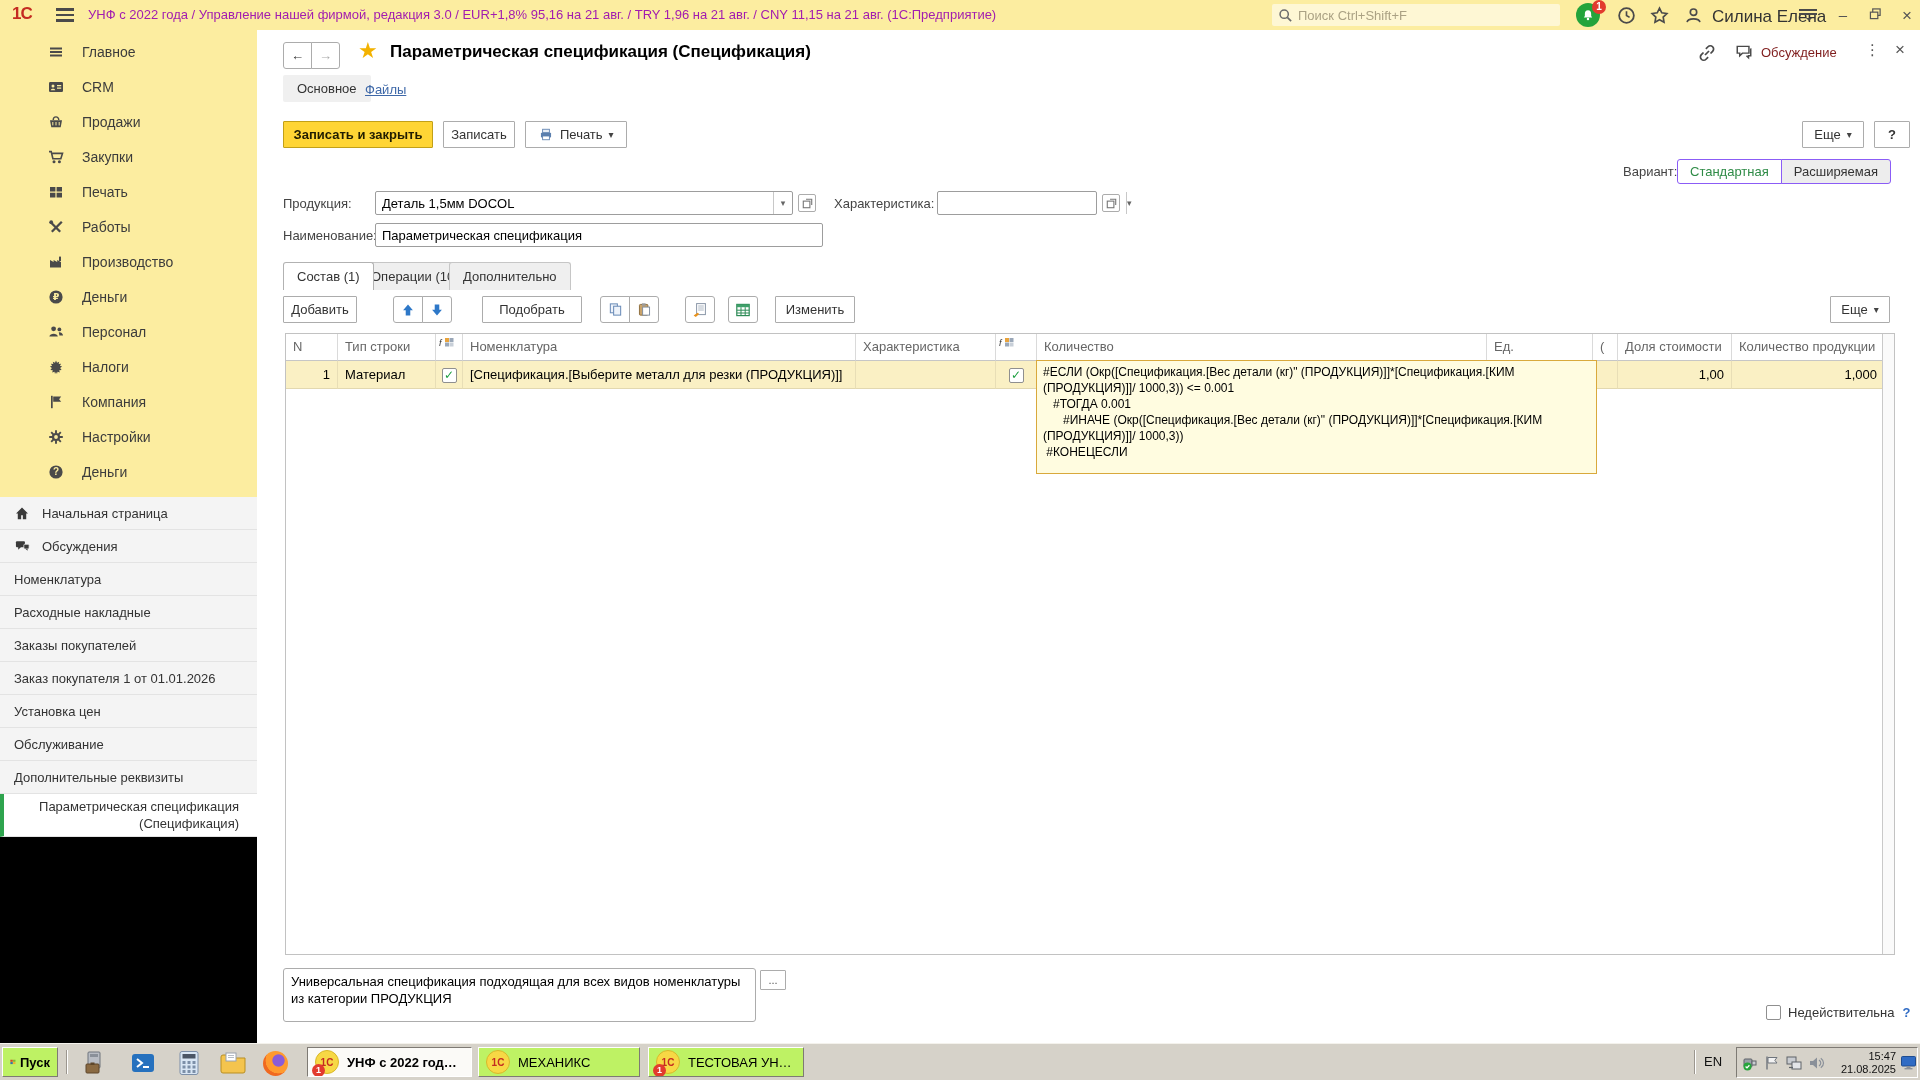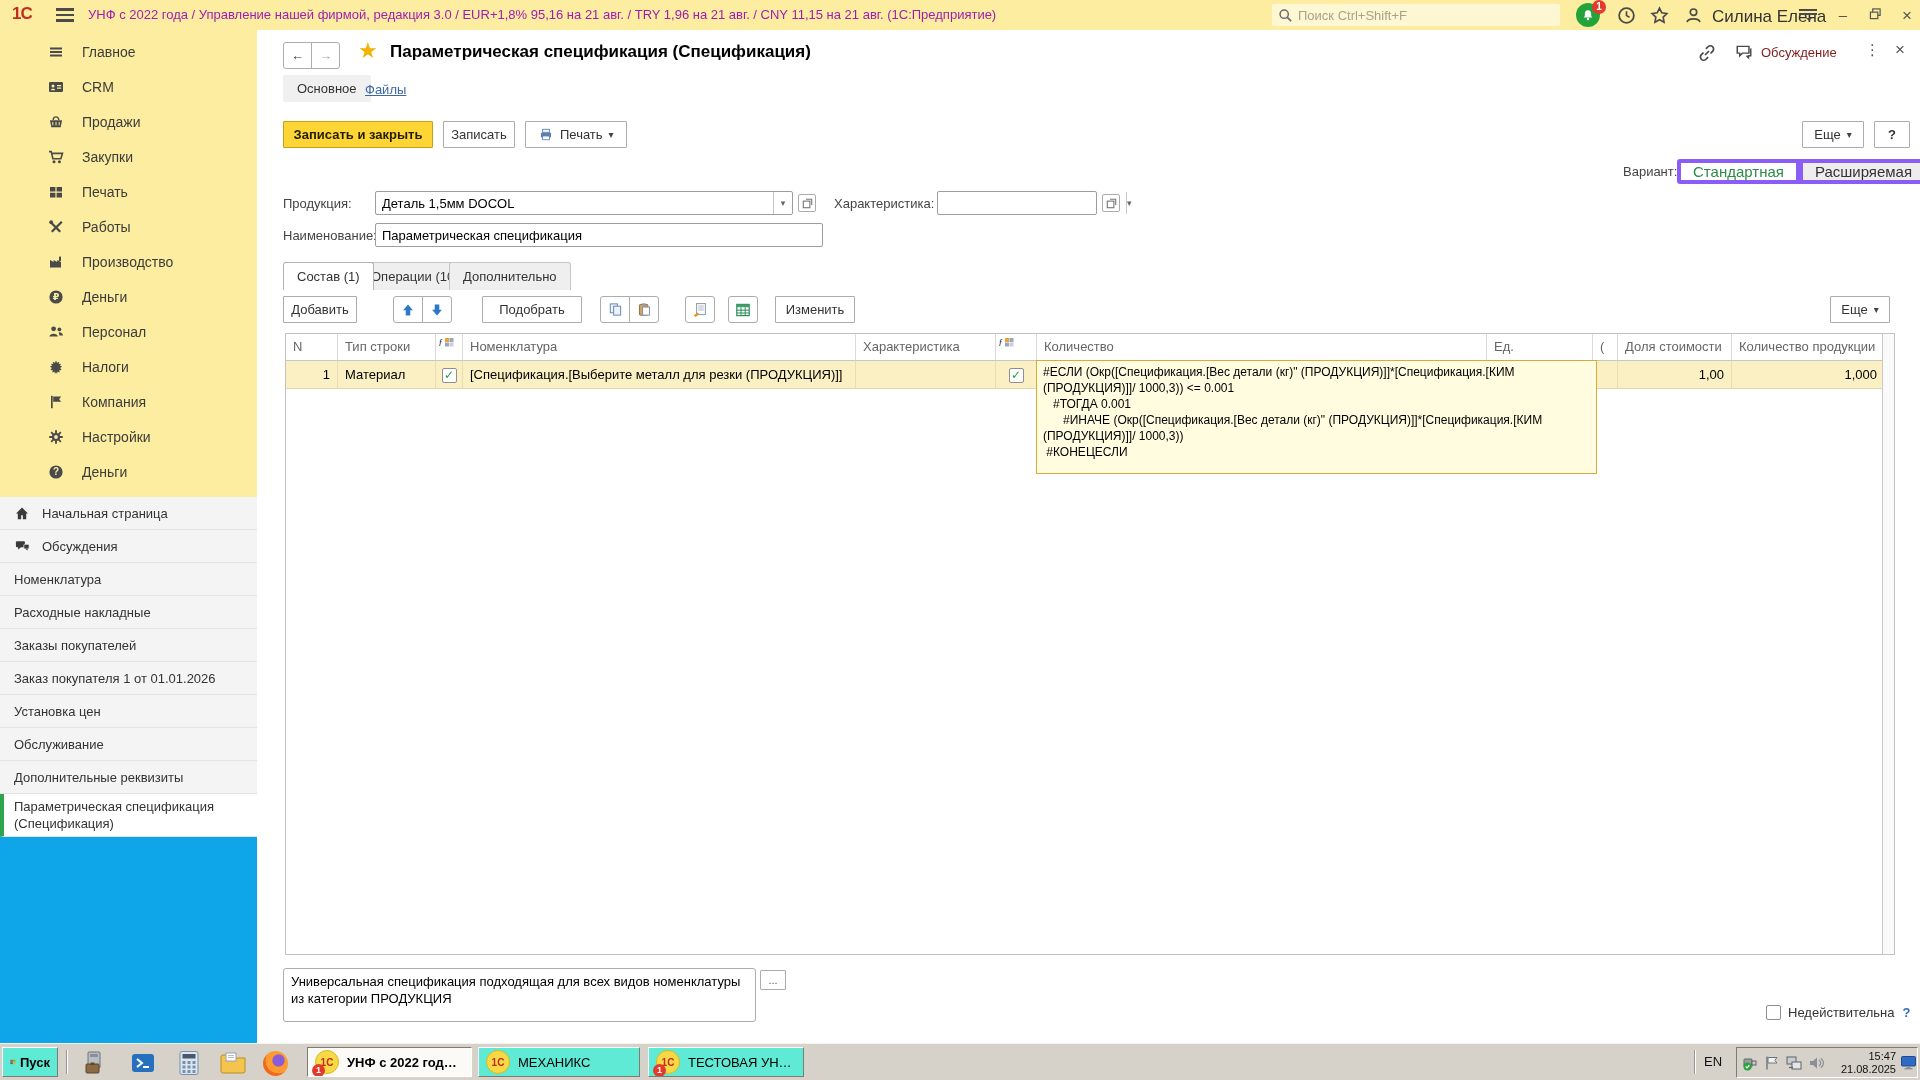--- a/index.html
+++ b/index.html
@@ -16,21 +16,21 @@
   .tb-search input { border:none; outline:none; background:transparent; font-size:13px; color:#555; width:240px; }
   .tb-search input::placeholder { color:#ABA284; }
   .tb-ico { position:absolute; top:4px; width:22px; height:22px; display:flex; align-items:center; justify-content:center; }
   .bell-wrap { position:absolute; left:1576px; top:3px; width:26px; height:25px; }
   .bell-circle { width:24px; height:24px; border-radius:50%; background:#23A43B; display:flex; align-items:center; justify-content:center; }
   .bell-badge { position:absolute; right:-4px; top:-3px; min-width:14px; height:14px; border-radius:8px; background:#E23B2E; color:#fff; font-size:10px; font-weight:bold; text-align:center; line-height:14px; padding:0 3px; }
   .tb-user { position:absolute; left:1712px; top:7px; font-size:17px; color:#333; }
   .winctl { position:absolute; top:6px; color:#555; font-size:15px; width:22px; text-align:center; }
 
   
-  .sidebar { position:absolute; left:0; top:30px; width:257px; height:1013px; background:#0ea5e9; }
+  .sidebar { position:absolute; left:0; top:30px; width:257px; height:1013px; background:#000000;text-align:right; }
   .smenu { background:#FCEDA0; padding:4px 0 8px 0; }
   .smenu-item { height:35px; display:flex; align-items:center; cursor:pointer; }
   .smenu-item .sicon { width:24px; height:20px; margin-left:44px; display:flex; align-items:center; justify-content:center; }
   .smenu-item .slabel { margin-left:14px; color:#3c3c3c; font-size:14px; }
   .snav-item { min-height:33px; display:flex; align-items:center; border-bottom:1px solid #E3E3E3; padding:4px 10px 4px 14px; color:#333; font-size:13px; cursor:pointer; background:#F4F4F4; }
   .snav-item .nicon { width:20px; margin-right:8px; display:flex; align-items:center; }
   .snav-item.active { background:#FFFFFF; border-left:4px solid #2EA44E; padding-left:10px; line-height:17px; }
 
   
   .main { position:absolute; left:257px; top:30px; width:1663px; height:1013px; background:#fff; }
@@ -38,42 +38,42 @@
   .btn { display:inline-flex; align-items:center; justify-content:center; height:27px; background:#fff; border:1px solid #ACACAC; border-radius:1px; font-size:13px; color:#333; padding:0 12px; cursor:pointer; white-space:nowrap; }
   .btn-primary { background:#FFD535; border:1px solid #C2A018; font-weight:bold; color:#211d00; }
   .caret { font-size:10px; color:#444; margin-left:6px; }
   .navtab-active { background:#F0F0F0; border-radius:2px; padding:6px 14px; color:#333; font-size:13px; }
   .link { color:#3E68A8; text-decoration:underline; font-size:13px; cursor:pointer; }
   .fld-label { font-size:13px; color:#444; }
   .fld { height:24px; border:1px solid #9d9d9d; border-radius:2px; background:#fff; display:flex; align-items:stretch; }
   .fld input { flex:1; border:none; outline:none; font-size:13px; padding:0 6px; color:#000; background:transparent; }
   .fld .dd { width:19px; border-left:1px solid #c8c8c8; display:flex; align-items:center; justify-content:center; color:#666; font-size:9px; cursor:pointer; }
   .openbtn { width:18px; height:18px; border:1px solid #ACACAC; border-radius:2px; background:#fff; display:flex; align-items:center; justify-content:center; cursor:pointer; }
-  .seg { height:25px; display:inline-flex; align-items:center; padding:0 12px; font-size:15px; border:4px solid #8b5cf6; background:#EDEDED; cursor:pointer; }
+  .seg { height:25px; display:inline-flex; align-items:center; padding:0 12px; font-size:13px; border:1px solid #8b5cf6; background:#EDEDED; cursor:pointer; }
   .seg.sel { background:#fff; color:#2E8B46; }
   .ptab { height:28px; display:inline-flex; align-items:center; padding:0 13px; font-size:13px; border:1px solid #C6C6C6; border-bottom:none; border-radius:3px 3px 0 0; background:#EFEFEF; color:#333; cursor:pointer; }
   .ptab.active { background:#fff; border-color:#B2B2B2; }
   .icon-btn { width:30px; height:27px; display:inline-flex; align-items:center; justify-content:center; background:#fff; border:1px solid #ACACAC; border-radius:3px; cursor:pointer; }
 
   
   .grid { position:absolute; left:28px; top:303px; width:1610px; height:622px; border:1px solid #C2C2C2; background:#fff; }
   .gh { position:absolute; top:0; height:27px; line-height:26px; font-size:13px; color:#666; padding:0 7px; border-right:1px solid #DADADA; border-bottom:1px solid #C6C6C6; overflow:hidden; white-space:nowrap; background:#fff; }
   .gc { position:absolute; top:27px; height:28px; line-height:27px; font-size:13px; color:#000; padding:0 7px; border-right:1px solid #E8DEB6; border-bottom:1px solid #E2D8B0; background:#FAF0C4; overflow:hidden; white-space:nowrap; }
   .num { text-align:right; }
   .cb { width:15px; height:15px; background:#fff; border:1px solid #8F8F8F; border-radius:2px; display:inline-flex; align-items:center; justify-content:center; margin-top:6px; cursor:pointer; }
   .cb .ck { color:#1B9E3E; font-weight:bold; font-size:12px; line-height:12px; }
   .scrolltrack { position:absolute; right:0; top:0; width:12px; height:620px; border-left:1px solid #C9C9C9; background:#FAFAFA; }
   .formula-box { position:absolute; left:779px; top:330px; width:561px; height:114px; background:#FFFCE0; border:1.5px solid #D9A93C; font-size:12px; line-height:16px; color:#000; padding:3px 6px; white-space:pre-wrap; z-index:5; overflow:hidden; }
 
   .comment-box { position:absolute; left:26px; top:938px; width:473px; height:54px; border:1px solid #ACACAC; border-radius:3px; font-size:13px; line-height:17px; padding:4px 7px; color:#000; }
   .dots-btn { position:absolute; left:503px; top:940px; width:25px; height:20px; font-size:11px; color:#555; }
 
   
   .taskbar { position:absolute; left:0; top:1043px; width:1920px; height:37px; background:#D6D2C9; border-top:1px solid #F4F2EC; }
-  .tk-btn { position:absolute; top:3px; height:30px; background:#5eead4; border:1px solid; border-color:#FFFFFF #7E7A74 #7E7A74 #FFFFFF; display:flex; align-items:center; padding:0 7px; font-size:13px; color:#000; cursor:pointer; white-space:nowrap; overflow:hidden; }
+  .tk-btn { position:absolute; top:3px; height:30px; background:#bef264; border:1px solid; border-color:#FFFFFF #7E7A74 #7E7A74 #FFFFFF; display:flex; align-items:center; padding:0 7px; font-size:13px; color:#000; cursor:pointer; white-space:nowrap; overflow:hidden; }
   .tk-btn.active { background:#FBFAF7; border-color:#7E7A74 #FFFFFF #FFFFFF #7E7A74; font-weight:bold; }
   .onec-task { position:relative; width:26px; height:24px; margin-right:6px; flex:none; }
   .onec-oval { width:24px; height:24px; border-radius:50%; background:#F7D845; border:1px solid #D9B82A; color:#C42B21; font-weight:bold; font-size:10px; display:flex; align-items:center; justify-content:center; }
   .onec-badge { position:absolute; left:-3px; bottom:-3px; width:13px; height:13px; border-radius:50%; background:#E23B2E; color:#fff; font-size:9px; font-weight:bold; text-align:center; line-height:13px; }
   .ql { position:absolute; top:5px; width:30px; height:28px; display:flex; align-items:center; justify-content:center; cursor:pointer; }
   .tray { position:absolute; left:1736px; top:3px; width:182px; height:31px; border:1px solid; border-color:#7E7A74 #FFFFFF #FFFFFF #7E7A74; display:flex; align-items:center; }
   .tray-ico { width:20px; height:20px; margin-left:4px; display:flex; align-items:center; justify-content:center; }
   .clock { margin-left:6px; width:78px; text-align:right; font-size:11px; line-height:13px; color:#111; }
   .vsep { position:absolute; top:6px; width:1px; height:24px; background:#9B968E; box-shadow:1px 0 0 #fff; }
 </style>

